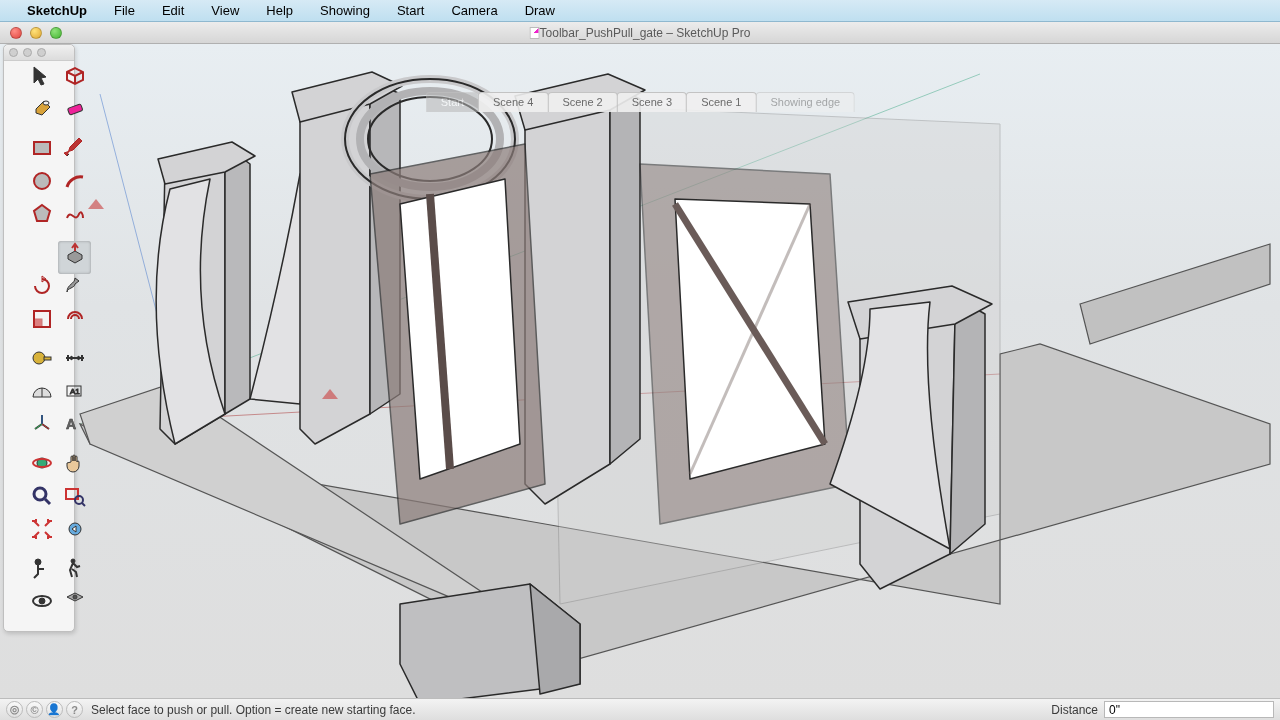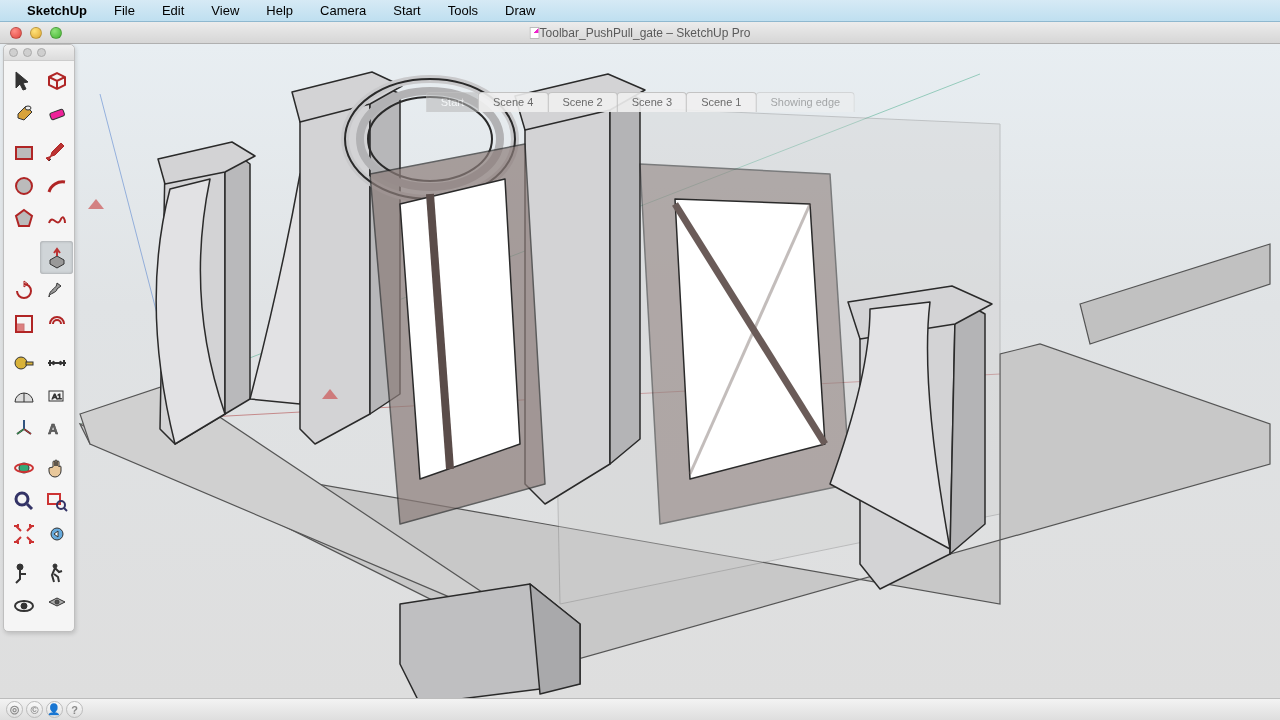--- a/index.html
+++ b/index.html
@@ -50,22 +50,22 @@
   }
   .palette-title {
     height:16px; background:linear-gradient(to bottom,#f0f0f0,#dcdcdc);
     border-radius:5px 5px 0 0; display:flex; align-items:center; gap:5px;
     padding-left:5px; border-bottom:1px solid #ccc;
   }
   .palette-title .dot{ width:9px; height:9px; border-radius:50%; background:#cfcfcf; border:1px solid #aaa;}
   .tools-grid { padding:3px; display:grid; grid-template-columns:33px 33px; gap:0; }
   .tools-grid .sep { grid-column:1/3; height:6px; }
   .tool-btn {
-    width:33px; height:33px; display:flex; align-items:center; justify-content:center;
-    border-radius:3px; cursor:pointer; color:#1d4ed8;
+    width:33px; height:33px; display:flex; align-items:flex-start; justify-content:center;
+    border-radius:3px; cursor:pointer; color:#1d4ed8;margin-left:18px;
   }
   .tool-btn svg { width:24px; height:24px; }
   .tool-btn.redstroke svg { stroke:#b02525; fill:none; }
   .tool-btn.active { background:#d0d5d8; box-shadow:inset 0 0 3px rgba(0,0,0,.3); }
 
   
   .scene-tabs {
     position:absolute; top:48px; left:50%; transform:translateX(-50%);
     display:flex; gap:0; z-index:15; font-size:11px; color:#6a6a6a;
   }
@@ -101,23 +101,23 @@
 </head>
 <body>
 
 <div class="mac-menubar">
   <span class="apple"></span>
   <span class="bold">SketchUp</span>
   <span>File</span>
   <span>Edit</span>
   <span>View</span>
   <span>Help</span>
+  <span>Showing</span>
+  <span>Start</span>
   <span>Camera</span>
-  <span>Start</span>
-  <span>Tools</span>
   <span>Draw</span>
 </div>
 
 <div class="win-titlebar">
   <div class="traffic-lights">
     <div class="light red"></div>
     <div class="light yellow"></div>
     <div class="light green"></div>
   </div>
   <div class="win-title-center">
@@ -416,13 +416,18 @@
     </div>
 </div>
 
 <div class="statusbar">
   <div class="status-icons">
     <span class="ico">◎</span>
     <span class="ico">©</span>
     <span class="ico">👤</span>
     <span class="ico">?</span>
   </div>
+  <div class="status-hint">Select face to push or pull.  Option = create new starting face.</div>
+  <div class="vcb">
+    <span>Distance</span>
+    <input type="text" value="0&quot;" style="">
+  </div>
 </div>
 
 </body></html>

